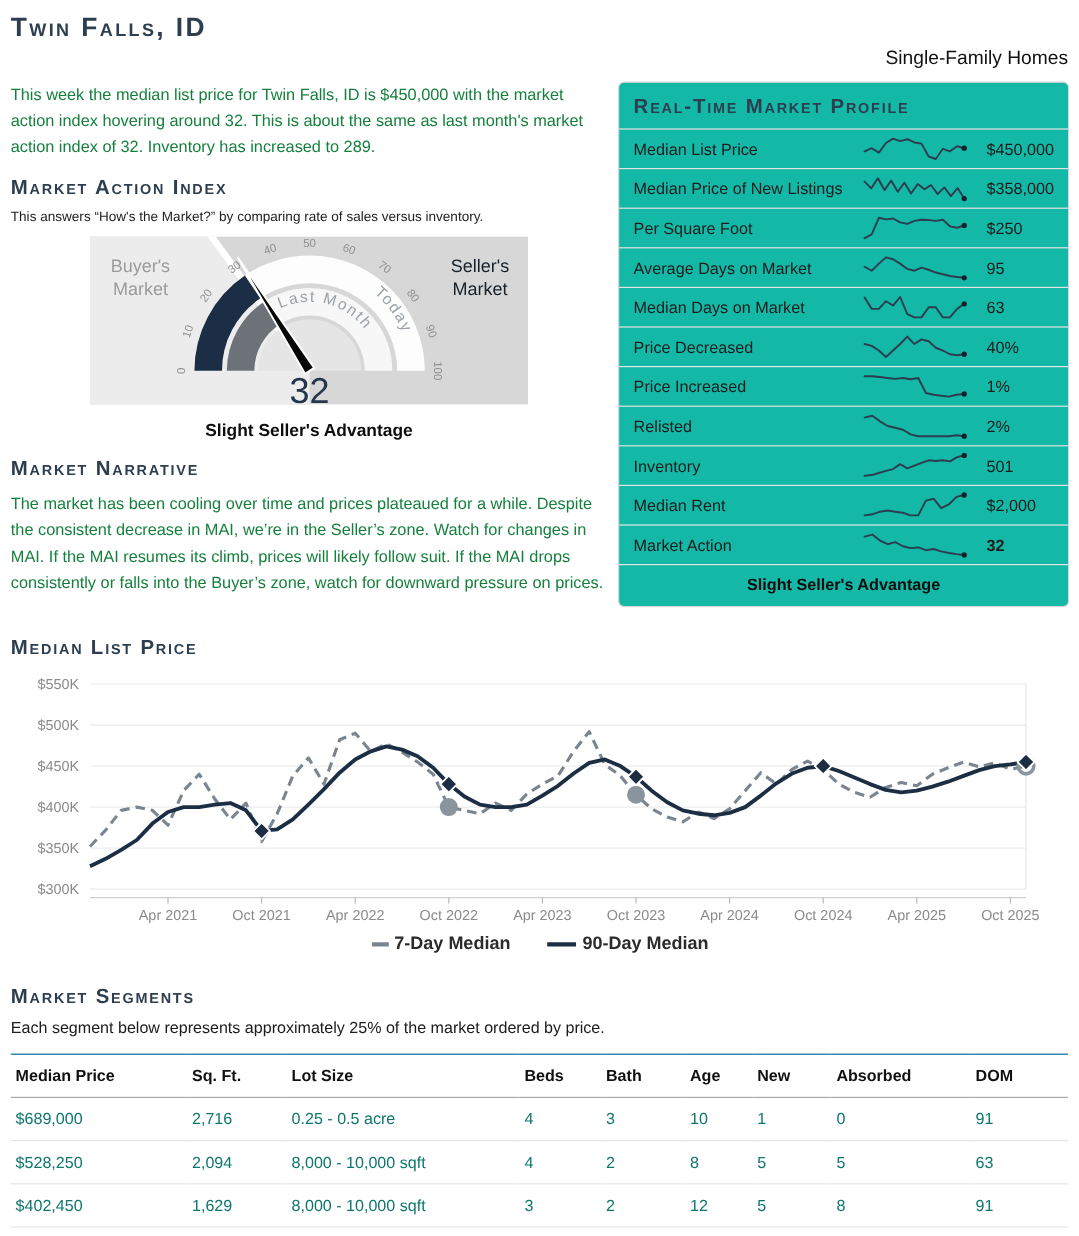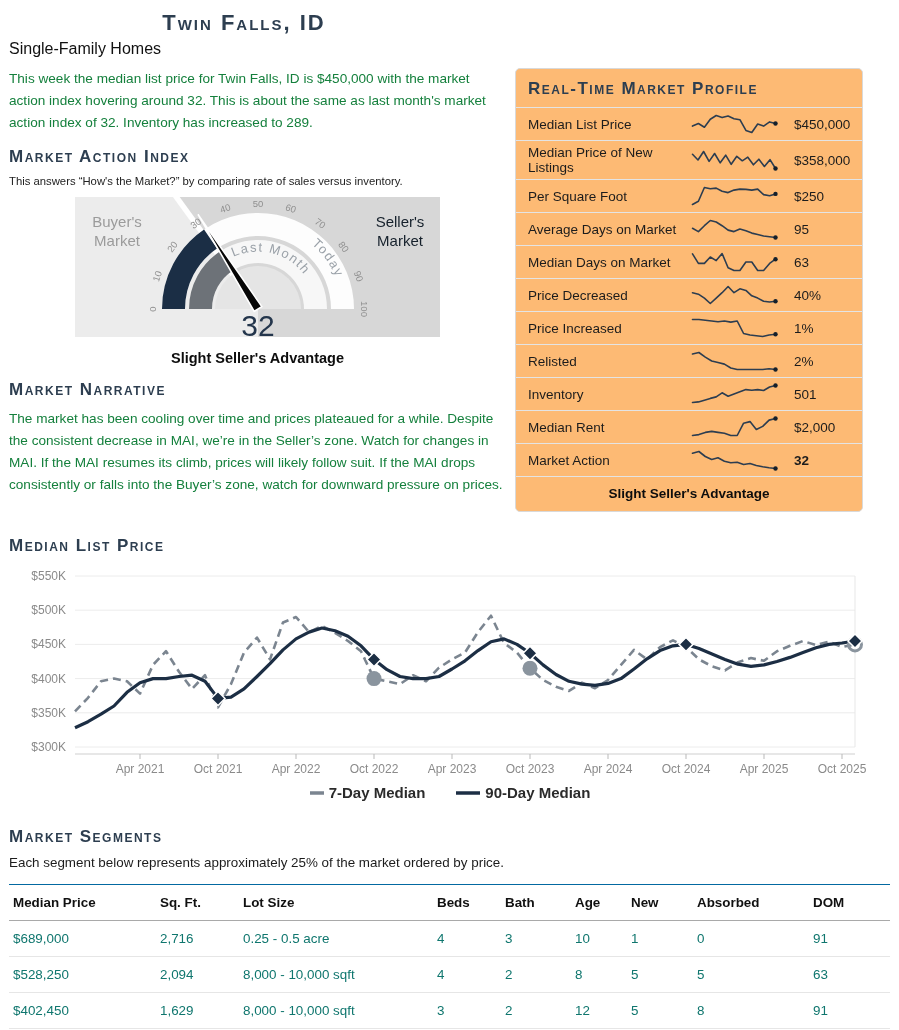--- a/index.html
+++ b/index.html
@@ -3,34 +3,34 @@
 <meta charset="utf-8">
 <style>
   * { margin:0; padding:0; box-sizing:border-box; }
   body { background:#fff; font-family:"Liberation Sans", sans-serif; color:#1a1a1a; }
   .page { width:899px; padding:6px 9px 20px 9px; }
 
   .sc { font-variant:small-caps; color:#2d3e50; font-weight:700; letter-spacing:1.5px; }
   h1.sc { font-size:22px; letter-spacing:2px; }
   h2.sc { font-size:17px; }
 
-  header h1 { width:470px; text-align:center; padding-top:4px; }
-  .subtitle { text-align:left; font-size:16px; color:#111; margin-top:4px; }
+  header h1 { width:470px; text-align:left; padding-top:4px; }
+  .subtitle { text-align:right; font-size:16px; color:#111; margin-top:4px; }
 
   .top-row { display:flex; gap:12px; margin-top:10px; align-items:flex-start; }
   .left-col { width:494px; flex:none; }
   .intro, .narrative-text { font-size:13.6px; line-height:1.6; color:#15803d; }
   .left-col h2 { margin:14px 0 8px 0; }
   .mai-subtext { font-size:11.3px; color:#222; margin-bottom:10px; }
 
   .gauge-wrap { width:365px; margin-left:66px; }
   .gauge-caption { text-align:center; font-size:14.5px; font-weight:700; color:#0d0d0d; margin-top:4px; }
   .narrative-h { margin-top:16px; }
 
-  .panel { width:348px; flex:none; border:1px solid #d9d9d9; border-radius:5px; background:#fdba74; padding:0 0 4px 0; }
+  .panel { width:376px; flex:none; border:1px solid #d9d9d9; border-radius:5px; background:#14b8a6; padding:0 0 4px 0; }
   .panel h2 { padding:10px 12px 8px 12px; }
   .panel ul { list-style:none; }
   .panel li { display:flex; align-items:center; border-top:1px solid #e4e4e4; padding:4px 10px 4px 12px; min-height:30px; }
   .panel li .lbl { flex:1; font-size:13.5px; color:#1c1c1c; }
   .panel li .spark { width:97px; flex:none; display:flex; align-items:center; }
   .panel li .val { width:66px; flex:none; font-size:13.5px; color:#1c1c1c; padding-left:8px; }
   .panel li .val.bold { font-weight:700; }
   .panel-footer { border-top:1px solid #e4e4e4; text-align:center; font-weight:700; font-size:13.5px; padding:9px 0 6px 0; color:#0d0d0d; }
 
   .chart-h { margin-top:24px; }

